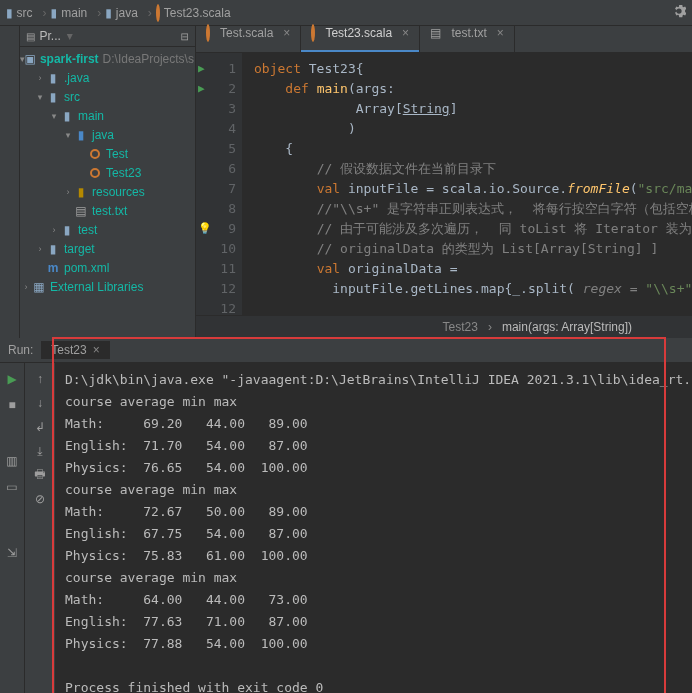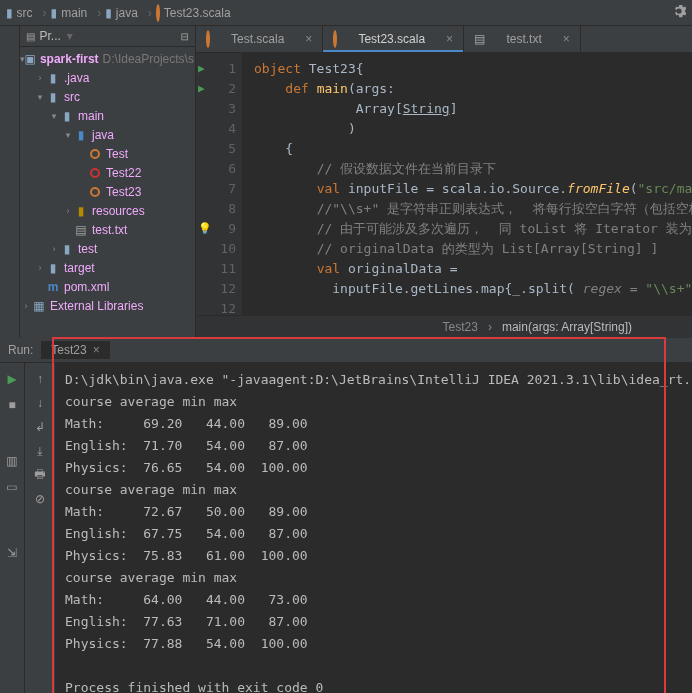--- a/index.html
+++ b/index.html
@@ -96,40 +96,40 @@
     border:2px solid #cc7832;
     box-sizing:border-box;
   }
   .ico-scala-test {
     width:10px;height:10px;border-radius:50%;
     border:2px solid #cc3030;
     box-sizing:border-box;
   }
   .ico-txt { color:#a0a0a0; }
   .ico-pom { color:#4a88c7; font-weight:bold; }
-  .tree-label { color:#f0abfc; }
+  .tree-label { color:#14b8a6; }
   .tree-label.bold { font-weight:bold; }
   .muted { color:#787878; }
   .editor-area {
     flex:1;
     display:flex;
     flex-direction:column;
     background:#2b2b2b;
     min-width:0;
   }
   .editor-tabs {
     display:flex;
     height:26px;
     background:#3c3f41;
     border-bottom:1px solid #2b2b2b;
   }
   .etab {
     display:flex;
-    align-items:center;
-    gap:21px;
+    align-items:flex-start;
+    gap:10px;
     padding:0 10px;
     color:#a0a0a0;
     border-right:1px solid #2b2b2b;
     position:relative;
   }
   .etab.active {
     color:#d0d0d0;
   }
   .etab.active::after {
     content:"";
@@ -368,31 +368,20 @@
           </span>
           <span class="tree-label">Test</span>
         </div>
       <div class="tree-row">
           <span class="indent"></span>
           <span class="indent"></span>
           <span class="indent"></span>
           <span class="indent"></span>
           <span class="toggle"></span>
           <span class="tree-icon">
-            <span class="ico-scala-test"></span>
-          </span>
-          <span class="tree-label">Test22</span>
-        </div>
-      <div class="tree-row">
-          <span class="indent"></span>
-          <span class="indent"></span>
-          <span class="indent"></span>
-          <span class="indent"></span>
-          <span class="toggle"></span>
-          <span class="tree-icon">
             <span class="ico-scala"></span>
           </span>
           <span class="tree-label">Test23</span>
         </div>
       <div class="tree-row">
           <span class="indent"></span>
           <span class="indent"></span>
           <span class="indent"></span>
           <span class="toggle">›</span>
           <span class="tree-icon ico-yellow-folder">▮</span>

